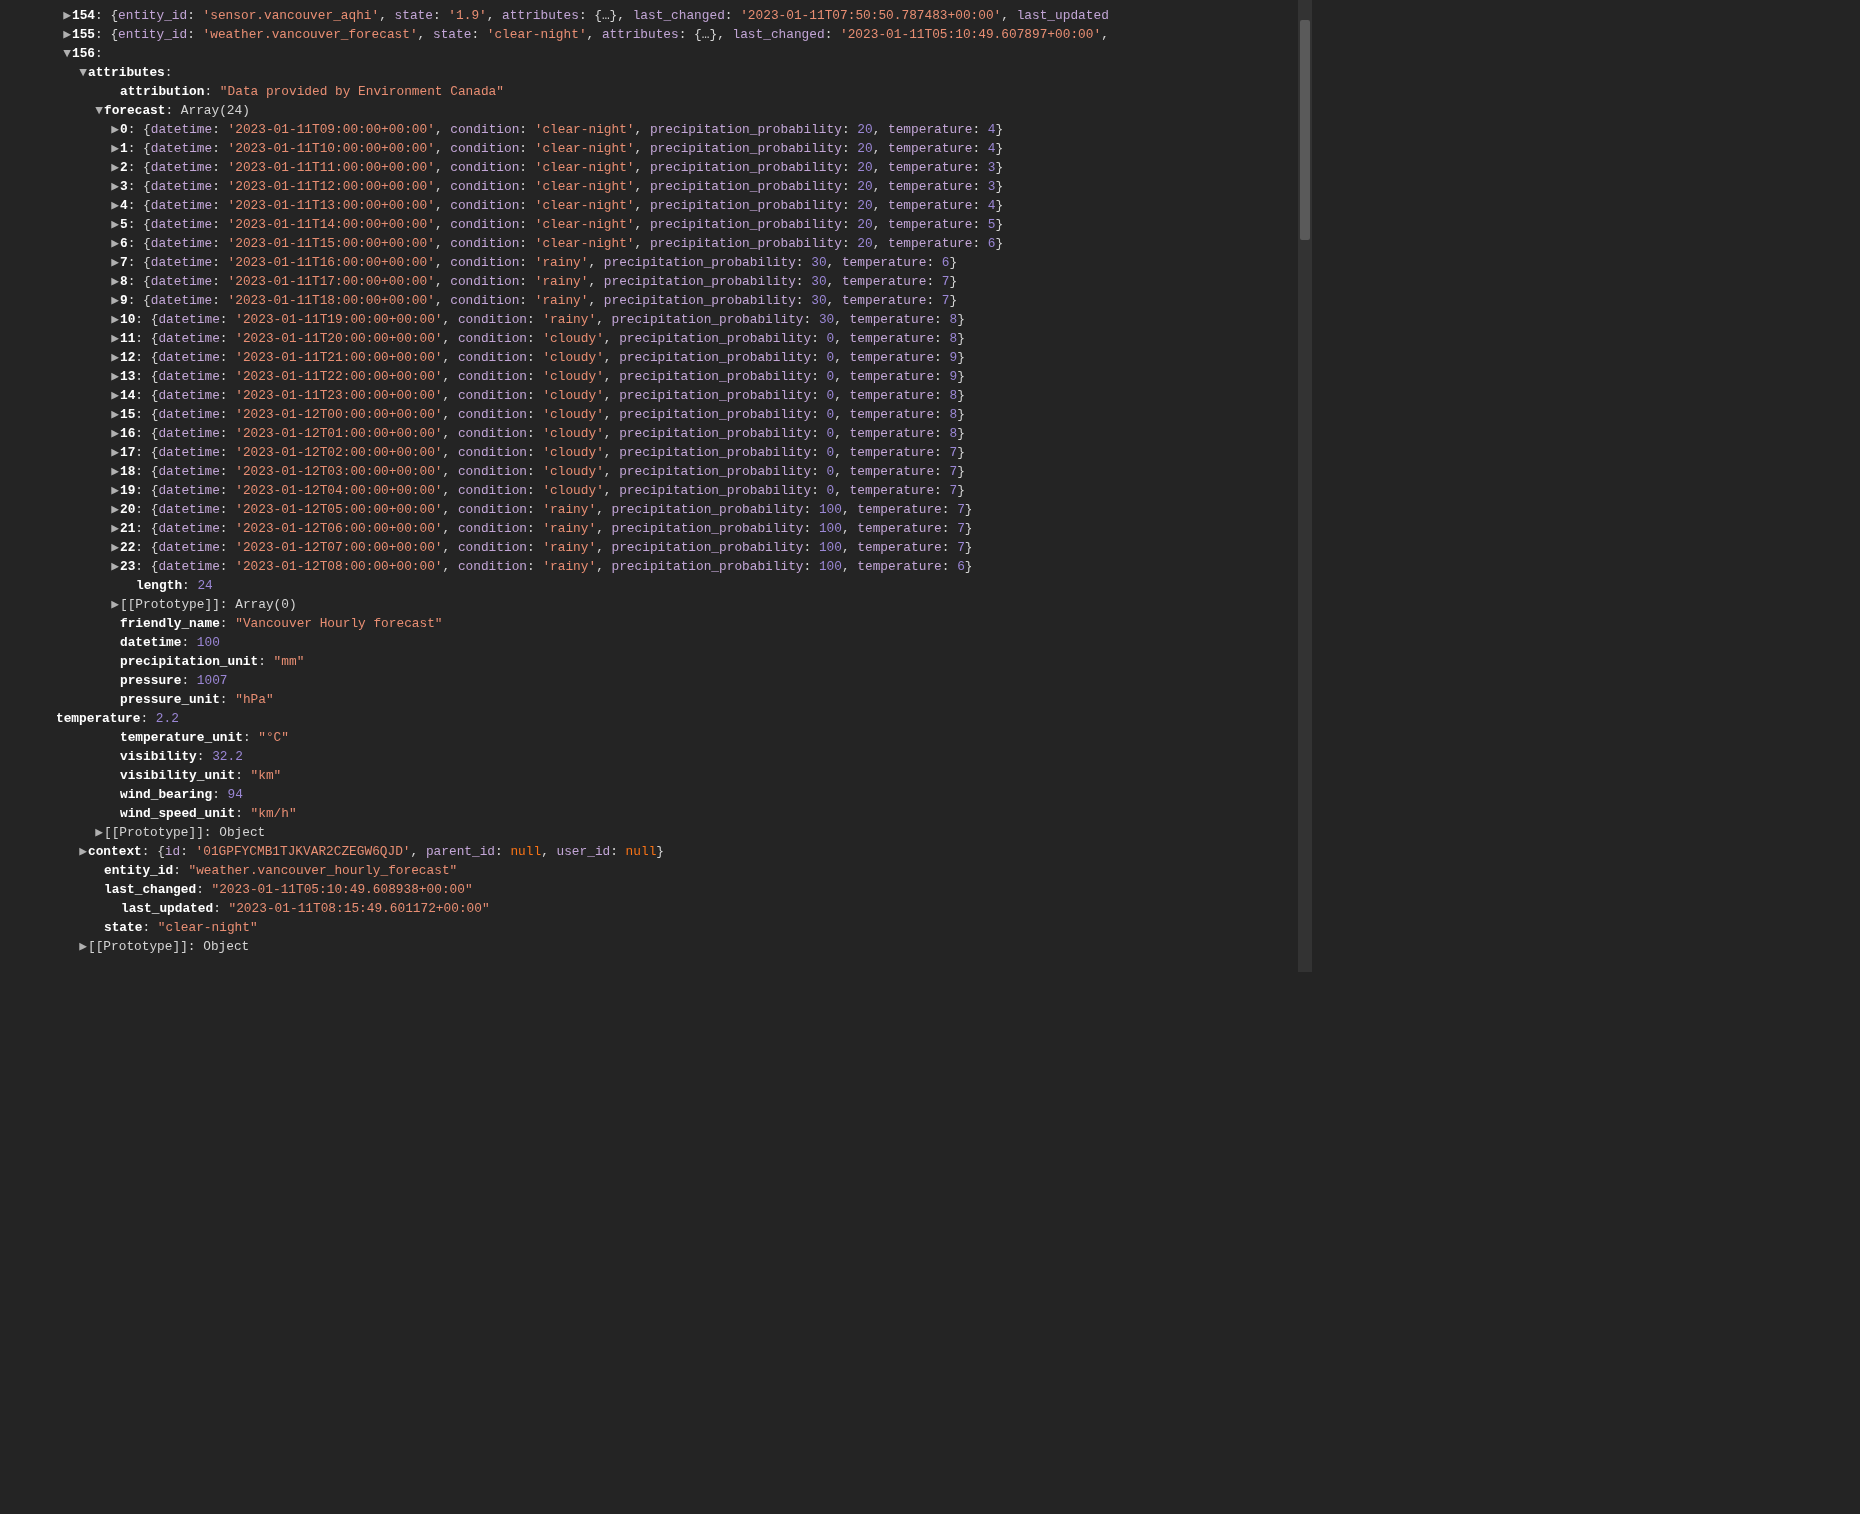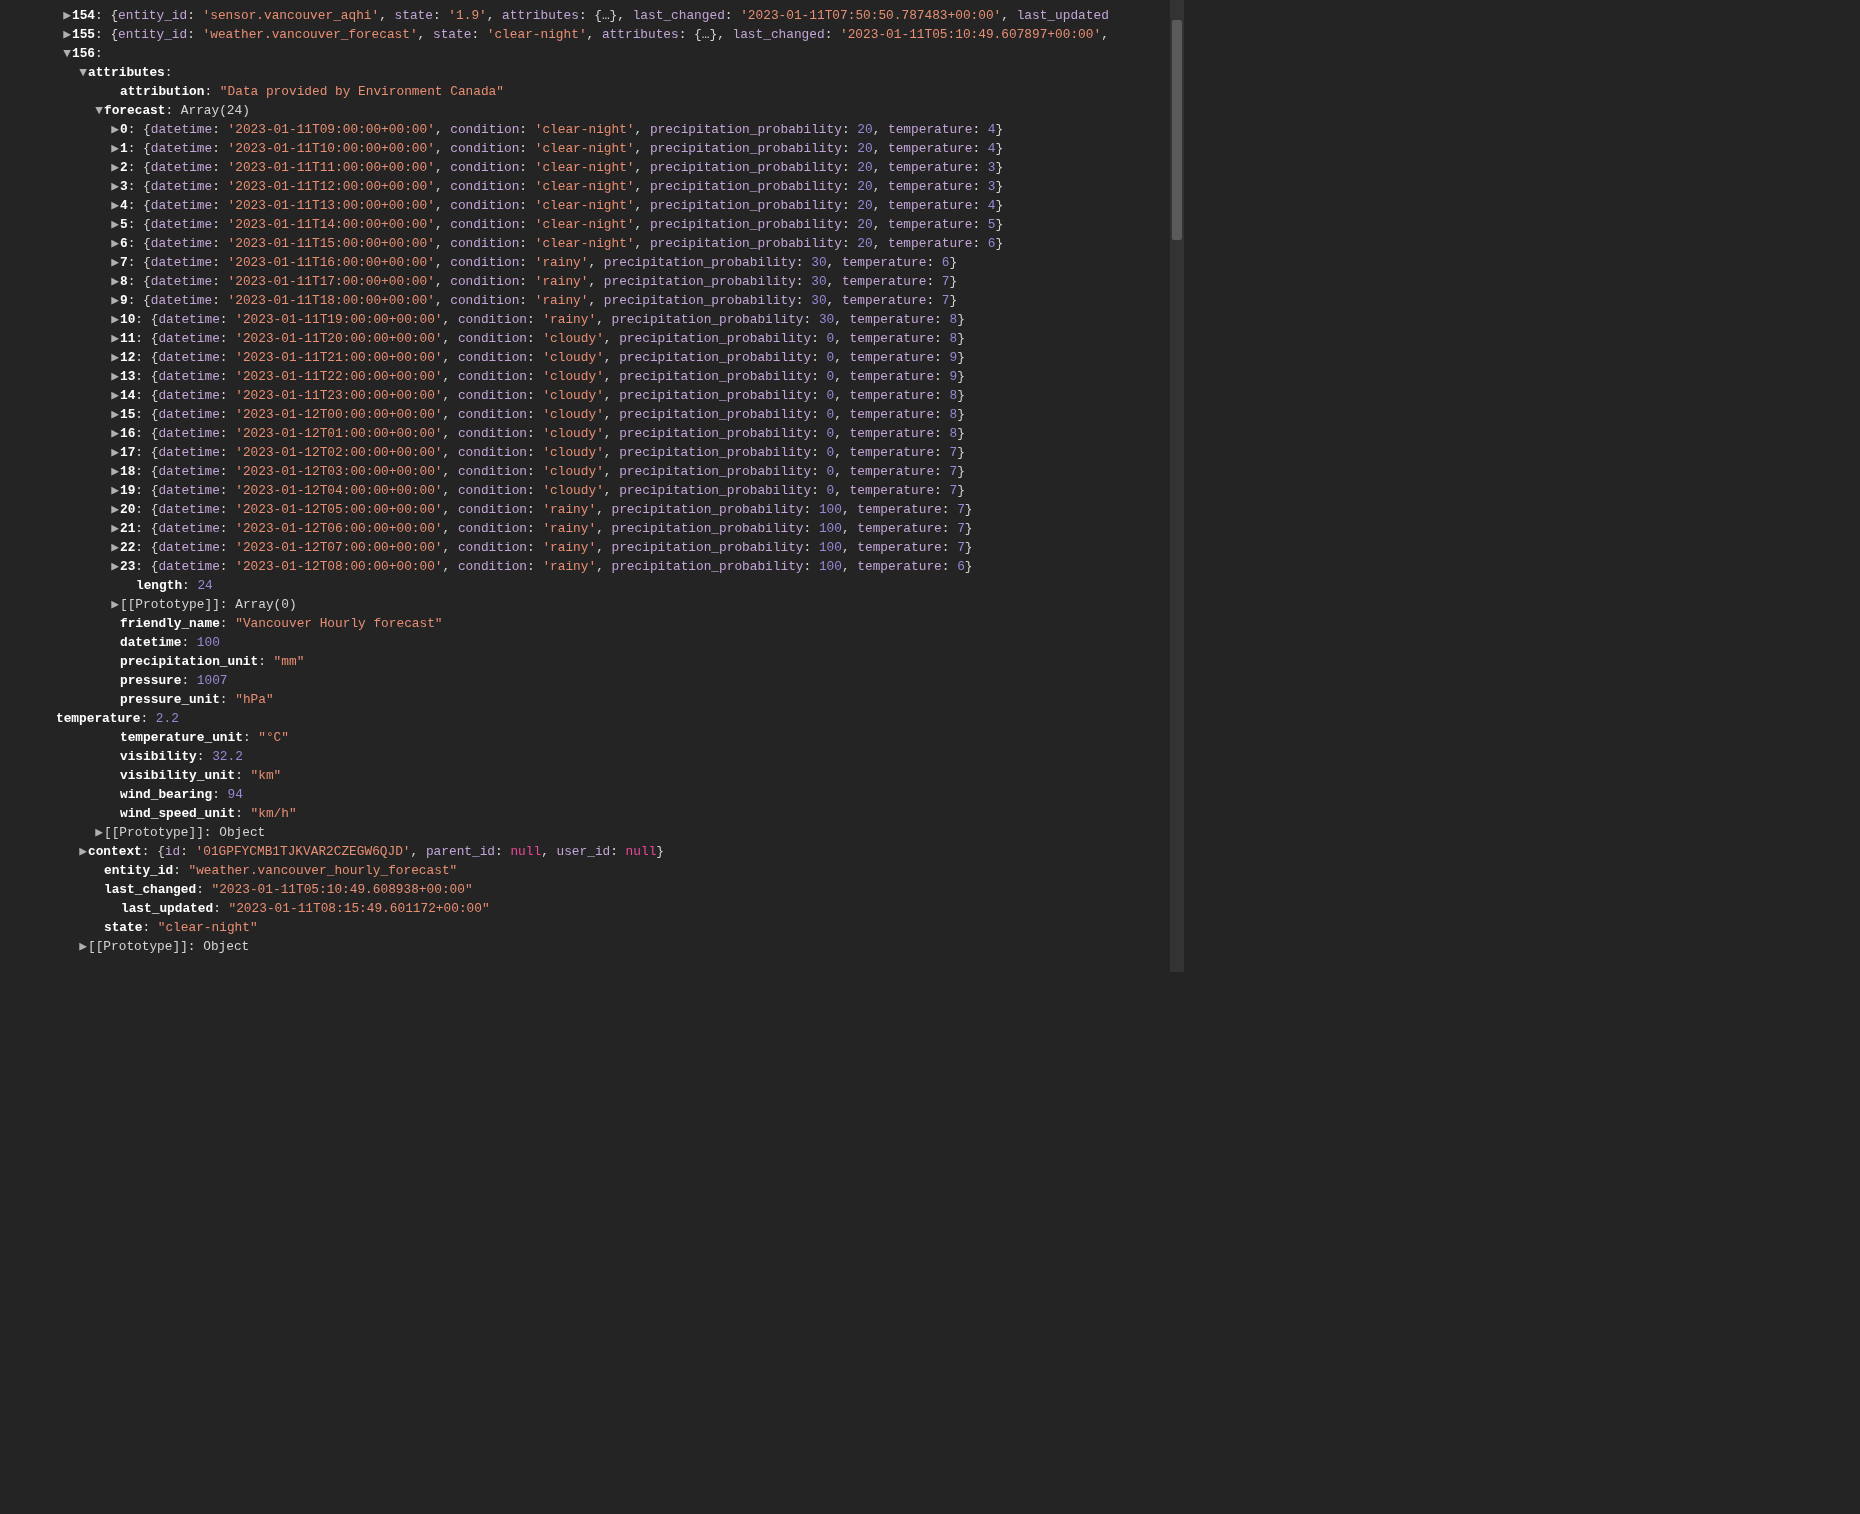--- a/index.html
+++ b/index.html
@@ -7,21 +7,21 @@
     padding: 0;
     background: #242424;
     color: #d4d4d4;
     font-family: Consolas, "Courier New", monospace;
     font-size: 12.8px;
     line-height: 19px;
     overflow-x: hidden;
   }
   .viewport {
     position: relative;
-    width: 1184px;
+    width: 1312px;
     height: 972px;
     overflow: hidden;
     background: #242424;
   }
   .tree {
     padding: 6px 0 12px 0;
     white-space: nowrap;
   }
   .row {
     padding-left: 0;
@@ -30,21 +30,21 @@
     display: inline-block;
     width: 10px;
     text-align: center;
     color: #b0b0b0;
     cursor: pointer;
     user-select: none;
   }
   .k   { color: #c2a5d6; }        
   .str { color: #e88e73; }        
   .num { color: #9b87d5; }        
-  .lit { color: #ec4899; }        
+  .lit { color: #f97316; }        
   .idx { color: #ffffff; font-weight: bold; }  
   .plain { color: #d4d4d4; }
   .scrollbar {
     position: absolute;
     right: 0;
     top: 0;
     width: 14px;
     height: 100%;
     background: #333333;
   }

